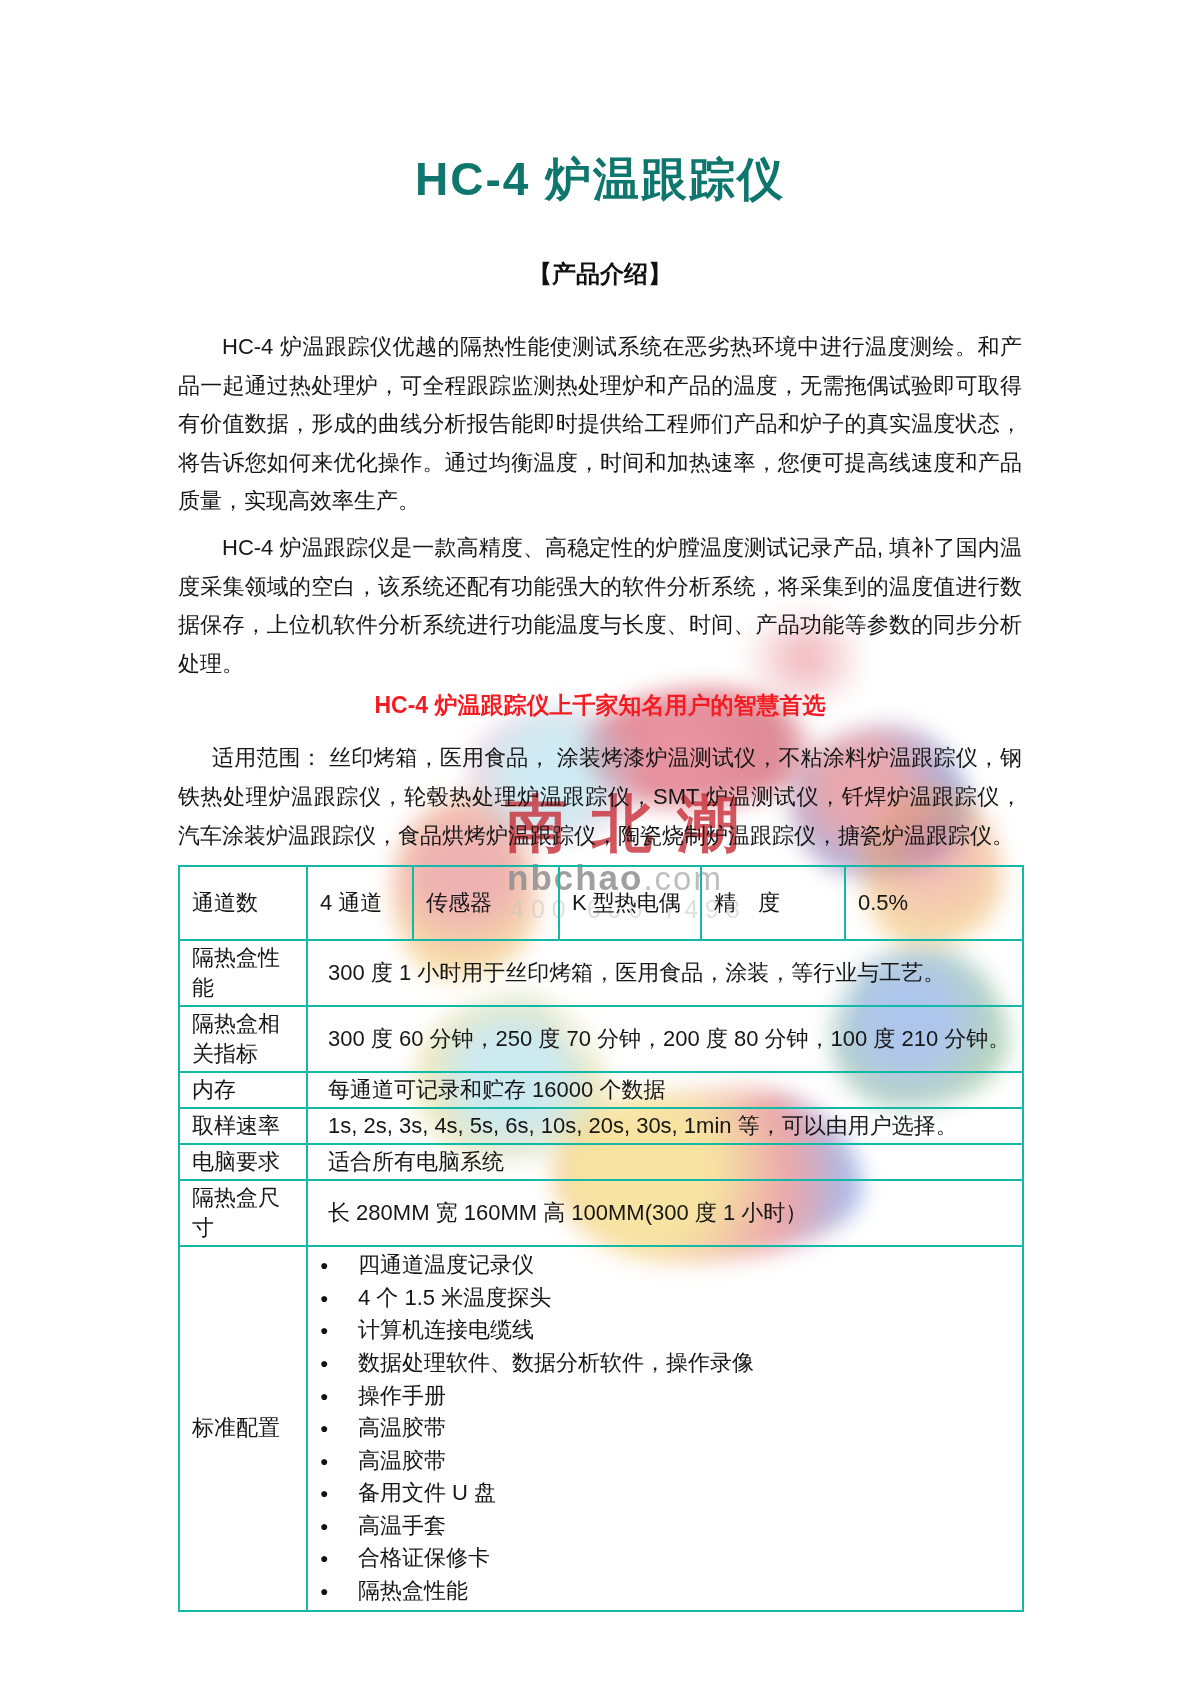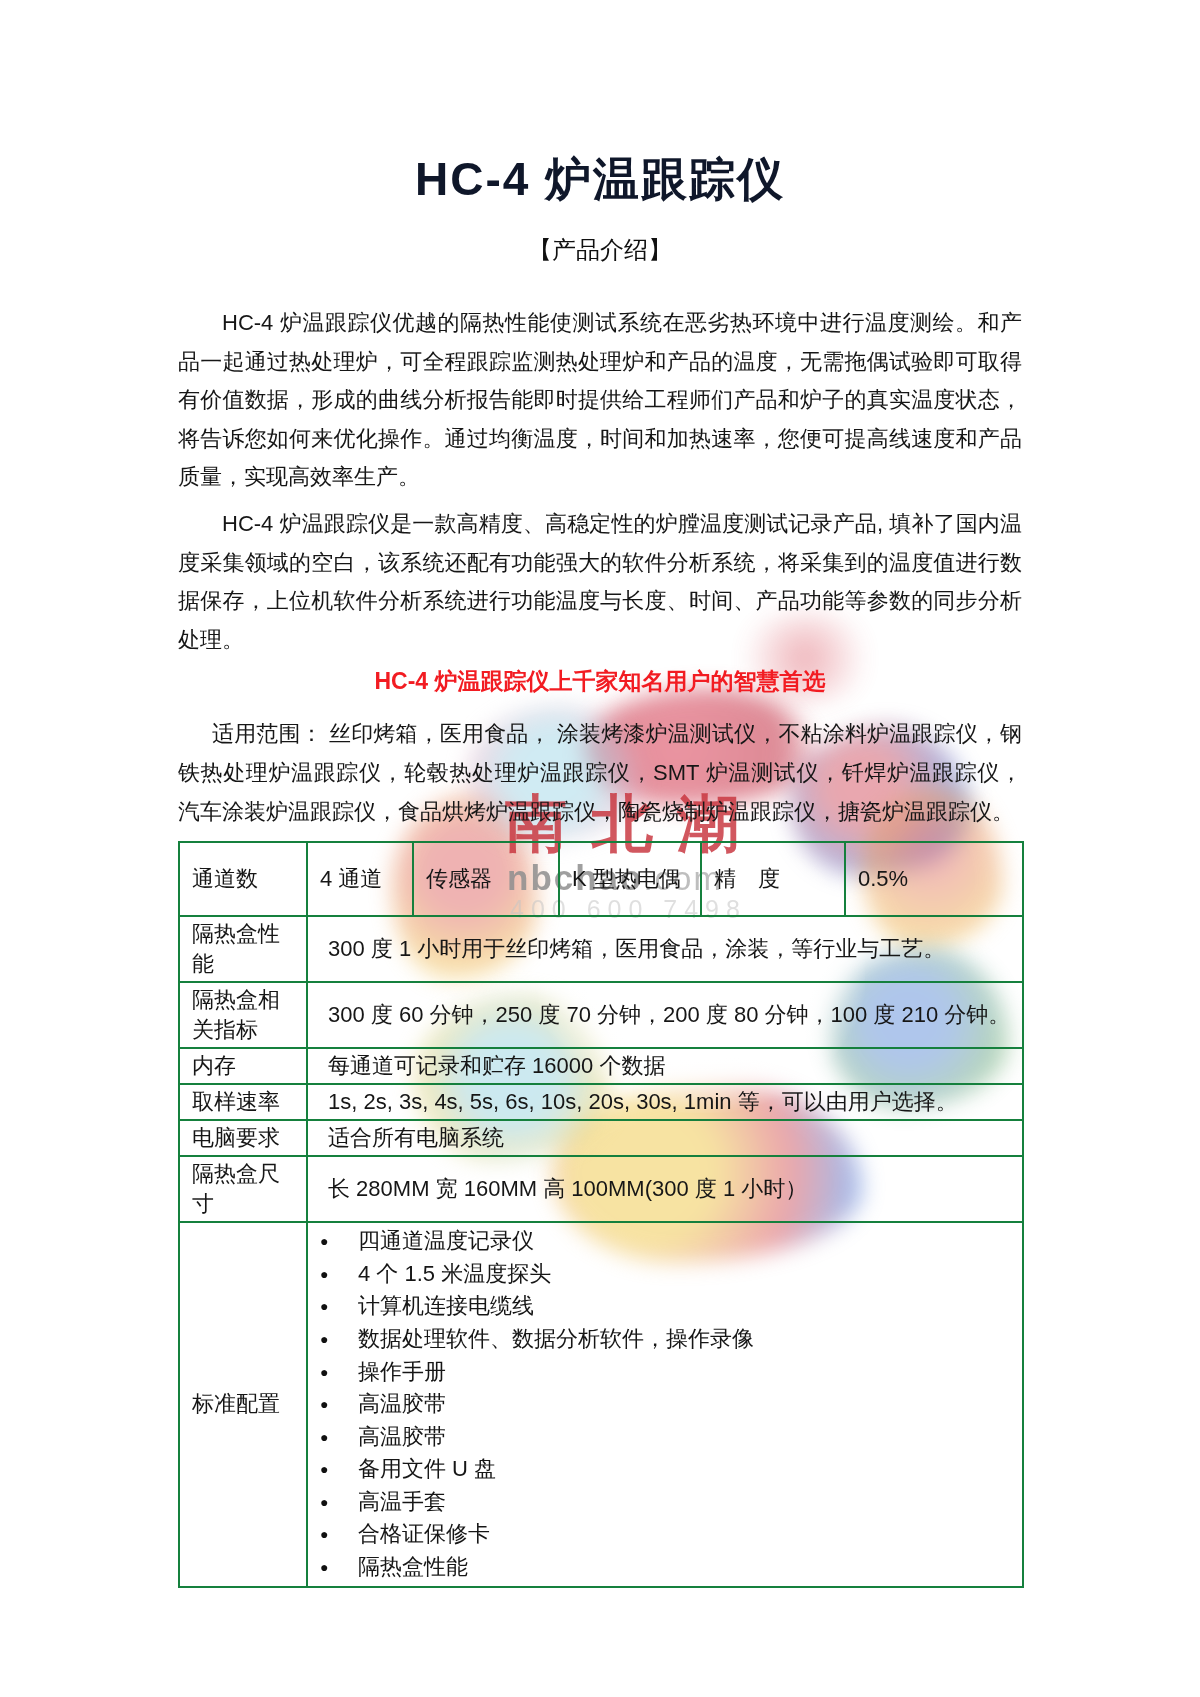--- a/index.html
+++ b/index.html
@@ -32,31 +32,31 @@
     font-size: 62px; font-weight: 700; color: #c8333c; letter-spacing: 24px; line-height: 1; opacity: .82; white-space: nowrap; }
   .wm-domain { position: absolute; left: 507px; top: 860px; font-size: 35px; line-height: 1;
     font-weight: 700; color: #8f8f8f; letter-spacing: 2px; opacity: .85; white-space: nowrap; }
   .wm-domain .tld { font-weight: 400; color: #b3b3b3; font-size: 33px; }
   .wm-phone { position: absolute; left: 510px; top: 897px; font-size: 25px; line-height: 1;
     color: #c6c6c6; letter-spacing: 7px; opacity: .55; white-space: nowrap; }
 
   
   .content { position: relative; z-index: 1; padding: 0 178px; }
   .doc-title { margin: 152px 0 0; text-align: center; font-size: 46px; line-height: 55px;
-    font-weight: 700; letter-spacing: 2px; color: #0f172a; }
-  .section-heading { margin-top: 28px; text-align: center; font-size: 24px; line-height: 29px; font-weight: 400; color: #101010; }
+    font-weight: 700; letter-spacing: 2px; color: #0f766e; }
+  .section-heading { margin-top: 52px; text-align: center; font-size: 24px; line-height: 29px; font-weight: 700; color: #101010; }
   .body-para { margin: 0; font-size: 22px; line-height: 38.6px; text-align: justify; color: #161616; }
   .p1 { margin-top: 40px; text-indent: 44px; }
   .p2 { margin-top: 8px;  text-indent: 44px; }
   .red-heading { margin-top: 8px; text-align: center; font-size: 23px; line-height: 28px; font-weight: 700; color: #f21c22; }
   .scope { margin-top: 20px; text-indent: 34px; }
 
   
   table.spec { margin-top: 10px; width: 844px; border-collapse: collapse; table-layout: fixed; background: transparent; }
-  table.spec td { border: 2px solid #15803d; font-size: 22px; color: #161616;
+  table.spec td { border: 2px solid #14b8a6; font-size: 22px; color: #161616;
     vertical-align: middle; padding: 2px 10px 2px 12px; overflow: hidden; }
   table.spec td.val { padding-left: 20px; }
   tr.r1 { height: 74px; }
   tr.r2 { height: 39px; }
   tr.r3 { height: 48px; }
   tr.r4 { height: 35px; padding-left: 48px; }
   tr.r5 { height: 34px; }
   tr.r6 { height: 32px; }
   tr.r7 { height: 52px; }
   tr.r8 { height: 358px; }

